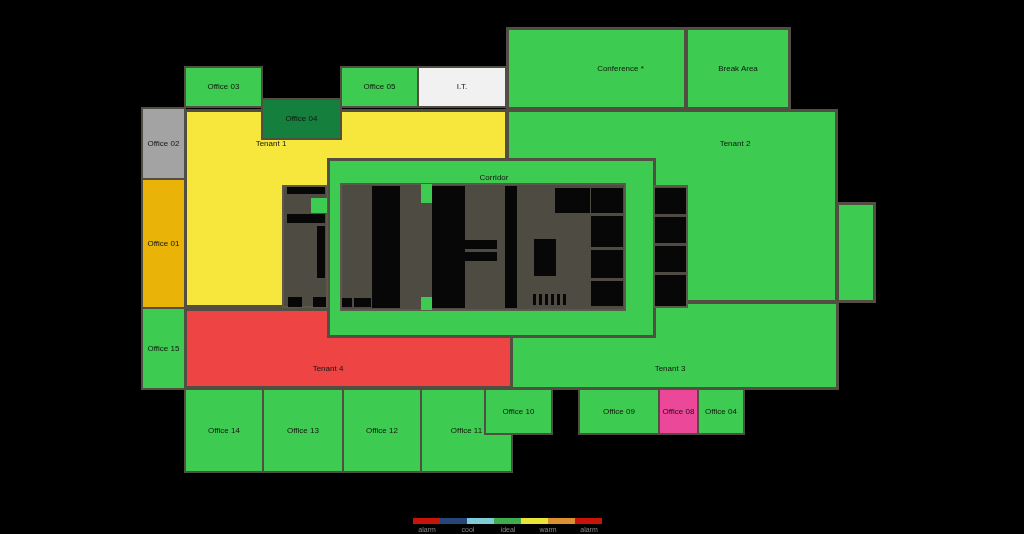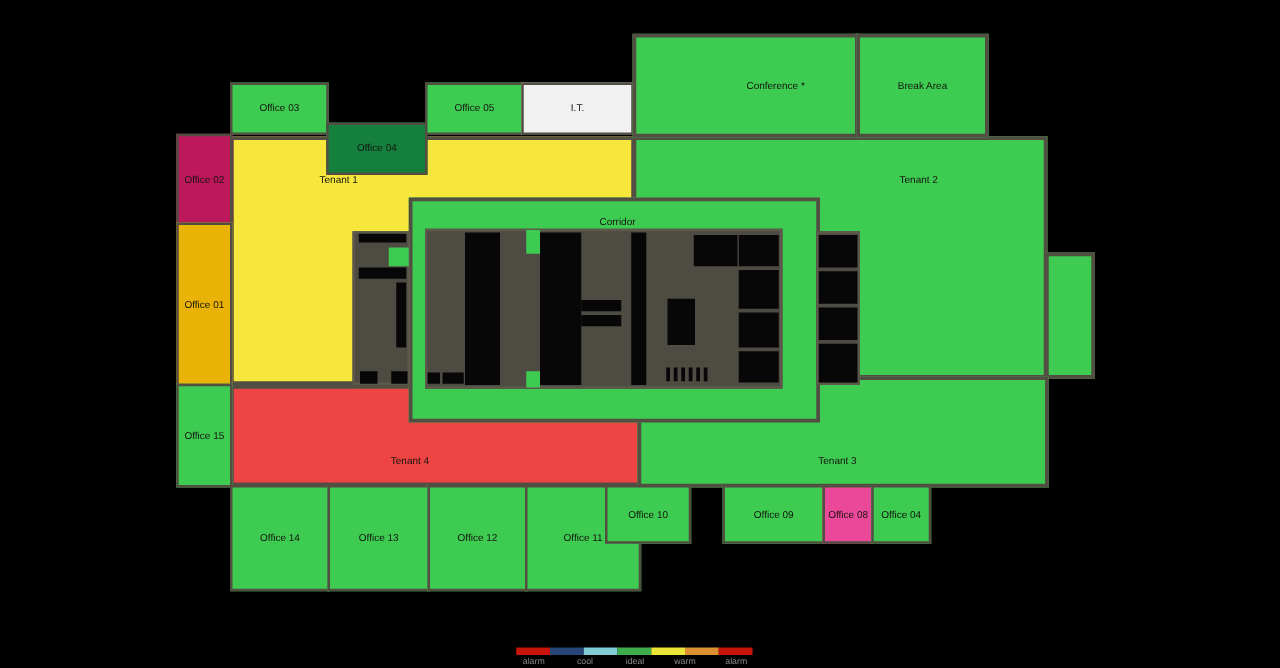--- a/index.html
+++ b/index.html
@@ -58,21 +58,21 @@
       </div>
       <div class="room" style="left: 417px; top: 66px; width: 90px; height: 42px; background: rgb(241, 241, 241); border-width: 2px;">
         <span class="room-label">I.T.</span>
       </div>
       <div class="room" style="left: 506px; top: 27px; width: 181px; height: 83px; background: rgb(62, 203, 82); border-width: 3px; padding-left: 48px;">
         <span class="room-label">Conference *</span>
       </div>
       <div class="room" style="left: 685px; top: 27px; width: 106px; height: 83px; background: rgb(62, 203, 82); border-width: 3px;">
         <span class="room-label">Break Area</span>
       </div>
-      <div class="room" style="left: 141px; top: 107px; width: 45px; height: 73px; background: #be185d; border-width: 2px;">
+      <div class="room" style="left: 141px; top: 107px; width: 45px; height: 73px; background: #a3a3a3; border-width: 2px;">
         <span class="room-label">Office 02</span>
       </div>
       <div class="room" style="left: 141px; top: 178px; width: 45px; height: 131px; background: #eab308; border-width: 2px;">
         <span class="room-label">Office 01</span>
       </div>
       <div class="room" style="left: 141px; top: 307px; width: 45px; height: 83px; background: rgb(62, 203, 82); border-width: 2px;">
         <span class="room-label">Office 15</span>
       </div>
       <div class="room" style="left: 184px; top: 388px; width: 80px; height: 85px; background: rgb(62, 203, 82); border-width: 2px;">
         <span class="room-label">Office 14</span>

